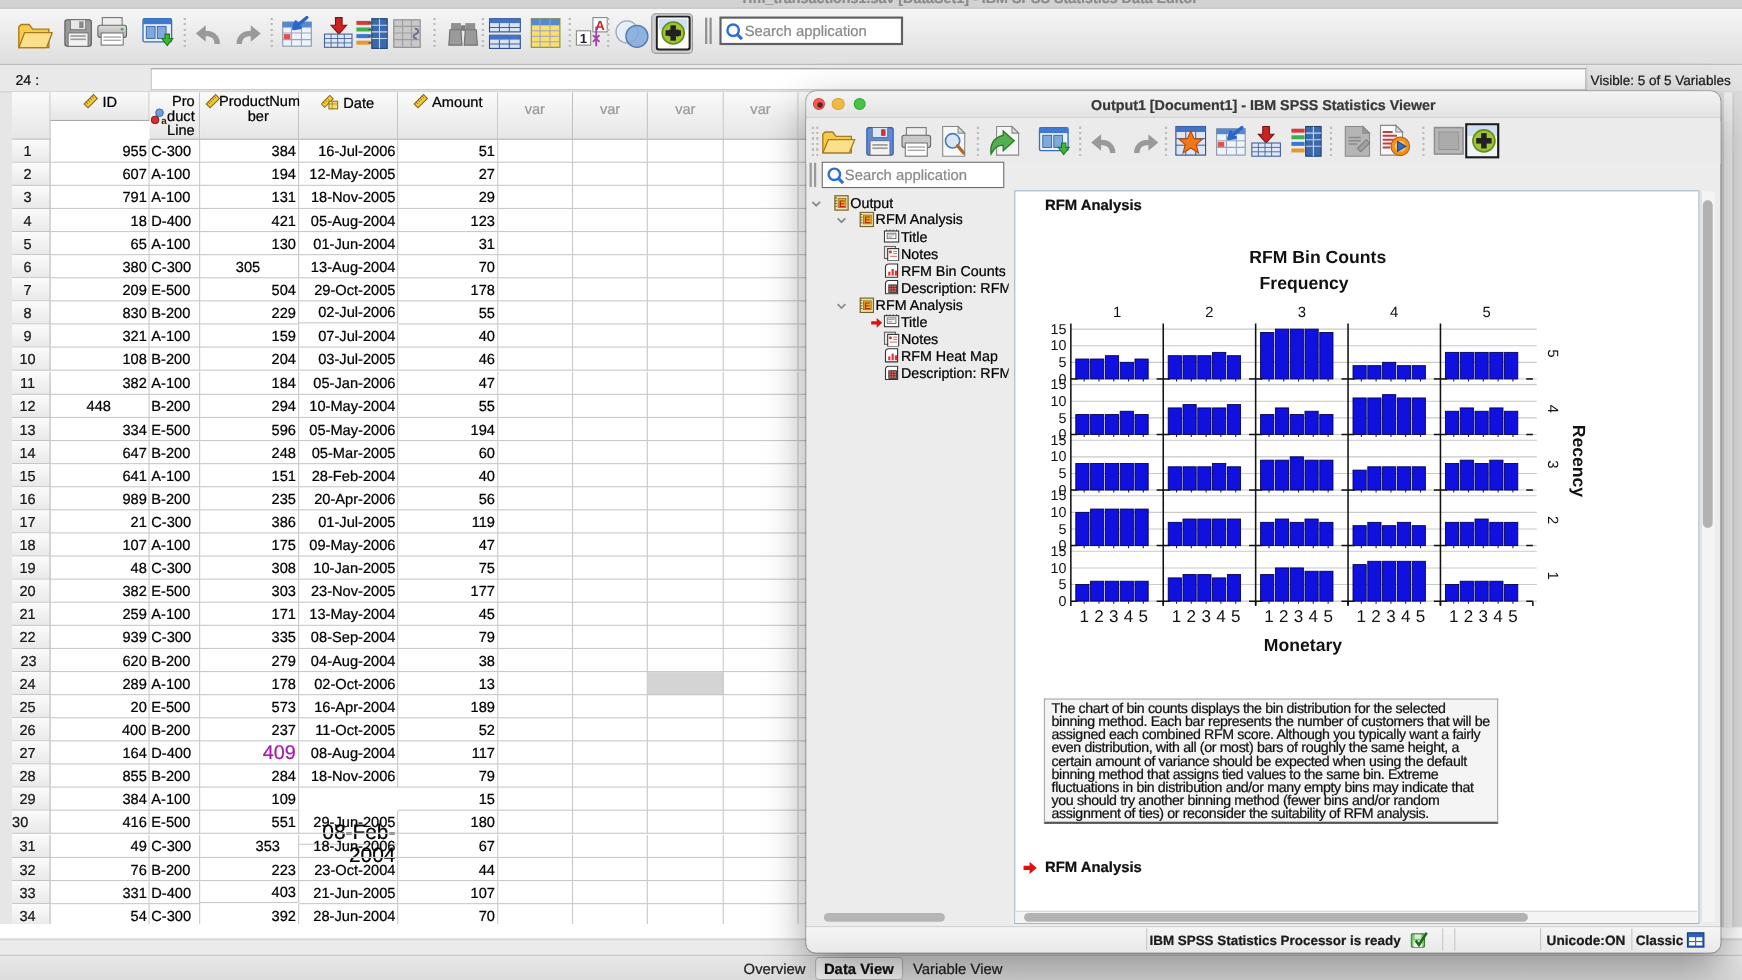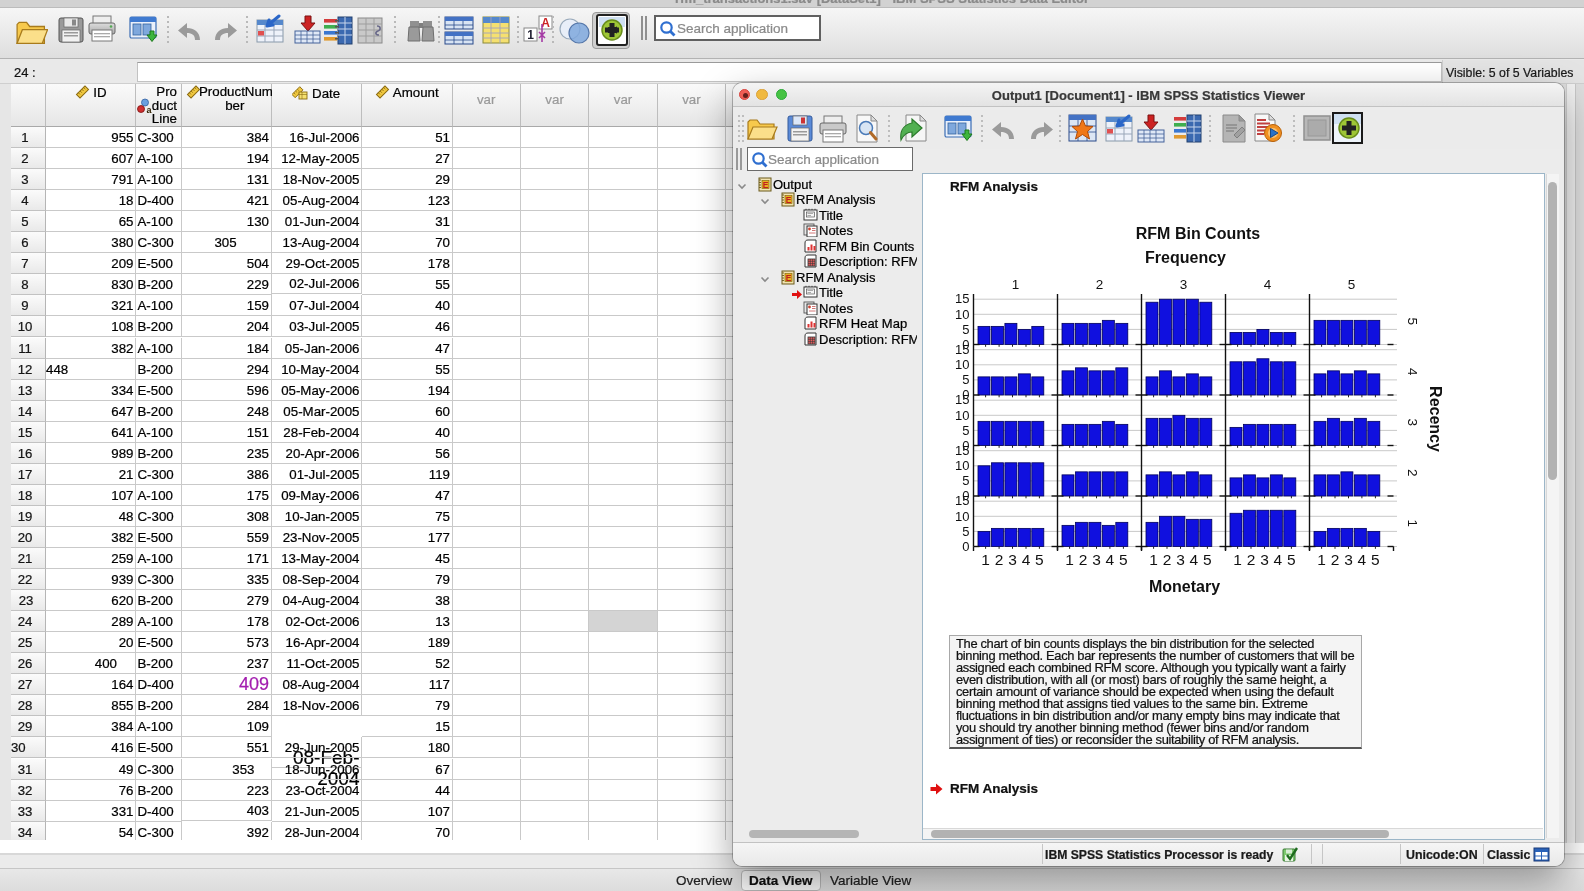--- a/index.html
+++ b/index.html
@@ -133,21 +133,21 @@
     <path d="M11 11 L15.5 15.5" stroke="#2f6fd0" stroke-width="2.8"></path>
   </svg>
 <div class="abs" style="left:677px;top:21px;white-space:nowrap;font-size:13.5px;color:#8a8a8a">Search application</div>
 <div class="abs" style="left:0px;top:59px;width:1584px;height:25px;background:#e9e9e9;border-bottom:1px solid #cfcfcf"></div>
 <div class="abs" style="left:14px;top:65px;white-space:nowrap;font-size:13px;color:#111">24 :</div>
 <div class="abs" style="left:137px;top:62px;width:1305px;height:20px;background:#fff;border:1px solid #c2c2c2;border-top-color:#9a9a9a"></div>
 <div class="abs" style="left:1442px;top:60px;width:142px;height:23px;background:#e4e4e4;border-left:1px solid #cdcdcd"></div>
 <div class="abs" style="left:1446px;top:66px;white-space:nowrap;font-size:12.3px;color:#1a1a1a">Visible: 5 of 5 Variables</div>
 <div class="abs" style="left:11px;top:84px;width:783.4999999999999px;height:759px;background:#fff"></div>
 <div class="abs" style="left:11px;top:84px;width:35px;height:43px;background:linear-gradient(#fafafa,#e6e6e6);border-right:1px solid #bdbdbd;border-bottom:1px solid #a9a9a9;font-size:13.3px;color:#000"></div>
-<div class="abs" style="left:46px;top:84px;width:90px;height:43px;background:linear-gradient(#fafafa,#e6e6e6);border-right:1px solid #bdbdbd;border-bottom:1px solid #a9a9a9;font-size:13.3px;color:#000">
+<div class="abs" style="left:46px;top:84px;width:90px;height:26px;background:linear-gradient(#fafafa,#e6e6e6);border-right:1px solid #bdbdbd;border-bottom:1px solid #a9a9a9;font-size:13.3px;color:#000">
     <div style="text-align:center;margin-top:1px"><svg width="15" height="14" viewBox="0 0 15 14" style="vertical-align:-2px">
         <g transform="rotate(-45 7.5 7)">
           <rect x="1.5" y="4.5" width="12" height="5" fill="#f0c840" stroke="#8a6a10" stroke-width="1"></rect>
           <path d="M4 4.5 L4 7 M6.5 4.5 L6.5 7 M9 4.5 L9 7 M11.5 4.5 L11.5 7" stroke="#8a6a10" stroke-width=".8"></path>
         </g>
       </svg> ID</div>
   </div>
 <div class="abs" style="left:136px;top:84px;width:46px;height:43px;background:linear-gradient(#fafafa,#e6e6e6);border-right:1px solid #bdbdbd;border-bottom:1px solid #a9a9a9;font-size:13.3px;color:#000">
     <div style="position:absolute;left:1px;top:14px"><svg width="16" height="16" viewBox="0 0 16 16" style="vertical-align:-3px">
         <circle cx="8" cy="4.5" r="3.5" fill="#6aa0e0" stroke="#33619f" stroke-width=".8"></circle>
@@ -313,21 +313,21 @@
 <div class="abs" style="left:136px;top:337.50px;width:46px;height:21.05px;border-right:1px solid #c9c9c9;border-bottom:1px solid #c9c9c9;font-size:13.3px;color:#000;text-align:left;padding-left:1.5px;line-height:21.05px">A-100</div>
 <div class="abs" style="left:182px;top:337.50px;width:89.5px;height:21.05px;border-right:1px solid #c9c9c9;border-bottom:1px solid #c9c9c9;font-size:13.3px;color:#000;text-align:right;padding-right:1.5px;line-height:21.05px">184</div>
 <div class="abs" style="left:271.5px;top:337.50px;width:90.5px;height:21.05px;border-right:1px solid #c9c9c9;border-bottom:1px solid #c9c9c9;font-size:13.3px;color:#000;text-align:right;padding-right:1.5px;line-height:21.05px">05-Jan-2006</div>
 <div class="abs" style="left:362.0px;top:337.50px;width:90.5px;height:21.05px;border-right:1px solid #c9c9c9;border-bottom:1px solid #c9c9c9;font-size:13.3px;color:#000;text-align:right;padding-right:1.5px;line-height:21.05px">47</div>
 <div class="abs" style="left:452.5px;top:337.50px;width:68.4px;height:21.05px;border-right:1px solid #c9c9c9;border-bottom:1px solid #c9c9c9;"></div>
 <div class="abs" style="left:520.9px;top:337.50px;width:68.4px;height:21.05px;border-right:1px solid #c9c9c9;border-bottom:1px solid #c9c9c9;"></div>
 <div class="abs" style="left:589.3px;top:337.50px;width:68.4px;height:21.05px;border-right:1px solid #c9c9c9;border-bottom:1px solid #c9c9c9;"></div>
 <div class="abs" style="left:657.6999999999999px;top:337.50px;width:68.4px;height:21.05px;border-right:1px solid #c9c9c9;border-bottom:1px solid #c9c9c9;"></div>
 <div class="abs" style="left:726.0999999999999px;top:337.50px;width:68.4px;height:21.05px;border-right:1px solid #c9c9c9;border-bottom:1px solid #c9c9c9;"></div>
 <div class="abs" style="left:11px;top:358.55px;width:35px;height:21.05px;background:linear-gradient(#fbfbfb,#e9e9e9);border-right:1px solid #b5b5b5;border-bottom:1px solid #c2c2c2;font-size:13.2px;color:#151515;text-align:center;padding-right:6px;line-height:21.05px">12</div>
-<div class="abs" style="left:46px;top:358.55px;width:90px;height:21.05px;border-right:1px solid #c9c9c9;border-bottom:1px solid #c9c9c9;font-size:13.3px;color:#000;text-align:left;padding-right:1.5px;line-height:21.05px">448</div>
+<div class="abs" style="left:46px;top:358.55px;width:90px;height:21.05px;border-right:1px solid #c9c9c9;border-bottom:1px solid #c9c9c9;font-size:13.3px;color:#000;text-align:center;padding-right:1.5px;line-height:21.05px">448</div>
 <div class="abs" style="left:136px;top:358.55px;width:46px;height:21.05px;border-right:1px solid #c9c9c9;border-bottom:1px solid #c9c9c9;font-size:13.3px;color:#000;text-align:left;padding-left:1.5px;line-height:21.05px">B-200</div>
 <div class="abs" style="left:182px;top:358.55px;width:89.5px;height:21.05px;border-right:1px solid #c9c9c9;border-bottom:1px solid #c9c9c9;font-size:13.3px;color:#000;text-align:right;padding-right:1.5px;line-height:21.05px">294</div>
 <div class="abs" style="left:271.5px;top:358.55px;width:90.5px;height:21.05px;border-right:1px solid #c9c9c9;border-bottom:1px solid #c9c9c9;font-size:13.3px;color:#000;text-align:right;padding-right:1.5px;line-height:21.05px">10-May-2004</div>
 <div class="abs" style="left:362.0px;top:358.55px;width:90.5px;height:21.05px;border-right:1px solid #c9c9c9;border-bottom:1px solid #c9c9c9;font-size:13.3px;color:#000;text-align:right;padding-right:1.5px;line-height:21.05px">55</div>
 <div class="abs" style="left:452.5px;top:358.55px;width:68.4px;height:21.05px;border-right:1px solid #c9c9c9;border-bottom:1px solid #c9c9c9;"></div>
 <div class="abs" style="left:520.9px;top:358.55px;width:68.4px;height:21.05px;border-right:1px solid #c9c9c9;border-bottom:1px solid #c9c9c9;"></div>
 <div class="abs" style="left:589.3px;top:358.55px;width:68.4px;height:21.05px;border-right:1px solid #c9c9c9;border-bottom:1px solid #c9c9c9;"></div>
 <div class="abs" style="left:657.6999999999999px;top:358.55px;width:68.4px;height:21.05px;border-right:1px solid #c9c9c9;border-bottom:1px solid #c9c9c9;"></div>
 <div class="abs" style="left:726.0999999999999px;top:358.55px;width:68.4px;height:21.05px;border-right:1px solid #c9c9c9;border-bottom:1px solid #c9c9c9;"></div>
 <div class="abs" style="left:11px;top:379.60px;width:35px;height:21.05px;background:linear-gradient(#fbfbfb,#e9e9e9);border-right:1px solid #b5b5b5;border-bottom:1px solid #c2c2c2;font-size:13.2px;color:#151515;text-align:center;padding-right:6px;line-height:21.05px">13</div>
@@ -403,21 +403,21 @@
 <div class="abs" style="left:271.5px;top:505.90px;width:90.5px;height:21.05px;border-right:1px solid #c9c9c9;border-bottom:1px solid #c9c9c9;font-size:13.3px;color:#000;text-align:right;padding-right:1.5px;line-height:21.05px">10-Jan-2005</div>
 <div class="abs" style="left:362.0px;top:505.90px;width:90.5px;height:21.05px;border-right:1px solid #c9c9c9;border-bottom:1px solid #c9c9c9;font-size:13.3px;color:#000;text-align:right;padding-right:1.5px;line-height:21.05px">75</div>
 <div class="abs" style="left:452.5px;top:505.90px;width:68.4px;height:21.05px;border-right:1px solid #c9c9c9;border-bottom:1px solid #c9c9c9;"></div>
 <div class="abs" style="left:520.9px;top:505.90px;width:68.4px;height:21.05px;border-right:1px solid #c9c9c9;border-bottom:1px solid #c9c9c9;"></div>
 <div class="abs" style="left:589.3px;top:505.90px;width:68.4px;height:21.05px;border-right:1px solid #c9c9c9;border-bottom:1px solid #c9c9c9;"></div>
 <div class="abs" style="left:657.6999999999999px;top:505.90px;width:68.4px;height:21.05px;border-right:1px solid #c9c9c9;border-bottom:1px solid #c9c9c9;"></div>
 <div class="abs" style="left:726.0999999999999px;top:505.90px;width:68.4px;height:21.05px;border-right:1px solid #c9c9c9;border-bottom:1px solid #c9c9c9;"></div>
 <div class="abs" style="left:11px;top:526.95px;width:35px;height:21.05px;background:linear-gradient(#fbfbfb,#e9e9e9);border-right:1px solid #b5b5b5;border-bottom:1px solid #c2c2c2;font-size:13.2px;color:#151515;text-align:center;padding-right:6px;line-height:21.05px">20</div>
 <div class="abs" style="left:46px;top:526.95px;width:90px;height:21.05px;border-right:1px solid #c9c9c9;border-bottom:1px solid #c9c9c9;font-size:13.3px;color:#000;text-align:right;padding-right:1.5px;line-height:21.05px">382</div>
 <div class="abs" style="left:136px;top:526.95px;width:46px;height:21.05px;border-right:1px solid #c9c9c9;border-bottom:1px solid #c9c9c9;font-size:13.3px;color:#000;text-align:left;padding-left:1.5px;line-height:21.05px">E-500</div>
-<div class="abs" style="left:182px;top:526.95px;width:89.5px;height:21.05px;border-right:1px solid #c9c9c9;border-bottom:1px solid #c9c9c9;font-size:13.3px;color:#000;text-align:right;padding-right:1.5px;line-height:21.05px">559</div>
+<div class="abs" style="left:182px;top:526.95px;width:89.5px;height:21.05px;border-right:1px solid #c9c9c9;border-bottom:1px solid #c9c9c9;font-size:13.3px;color:#000;text-align:right;padding-right:1.5px;line-height:21.05px">303</div>
 <div class="abs" style="left:271.5px;top:526.95px;width:90.5px;height:21.05px;border-right:1px solid #c9c9c9;border-bottom:1px solid #c9c9c9;font-size:13.3px;color:#000;text-align:right;padding-right:1.5px;line-height:21.05px">23-Nov-2005</div>
 <div class="abs" style="left:362.0px;top:526.95px;width:90.5px;height:21.05px;border-right:1px solid #c9c9c9;border-bottom:1px solid #c9c9c9;font-size:13.3px;color:#000;text-align:right;padding-right:1.5px;line-height:21.05px">177</div>
 <div class="abs" style="left:452.5px;top:526.95px;width:68.4px;height:21.05px;border-right:1px solid #c9c9c9;border-bottom:1px solid #c9c9c9;"></div>
 <div class="abs" style="left:520.9px;top:526.95px;width:68.4px;height:21.05px;border-right:1px solid #c9c9c9;border-bottom:1px solid #c9c9c9;"></div>
 <div class="abs" style="left:589.3px;top:526.95px;width:68.4px;height:21.05px;border-right:1px solid #c9c9c9;border-bottom:1px solid #c9c9c9;"></div>
 <div class="abs" style="left:657.6999999999999px;top:526.95px;width:68.4px;height:21.05px;border-right:1px solid #c9c9c9;border-bottom:1px solid #c9c9c9;"></div>
 <div class="abs" style="left:726.0999999999999px;top:526.95px;width:68.4px;height:21.05px;border-right:1px solid #c9c9c9;border-bottom:1px solid #c9c9c9;"></div>
 <div class="abs" style="left:11px;top:548.00px;width:35px;height:21.05px;background:linear-gradient(#fbfbfb,#e9e9e9);border-right:1px solid #b5b5b5;border-bottom:1px solid #c2c2c2;font-size:13.2px;color:#151515;text-align:center;padding-right:6px;line-height:21.05px">21</div>
 <div class="abs" style="left:46px;top:548.00px;width:90px;height:21.05px;border-right:1px solid #c9c9c9;border-bottom:1px solid #c9c9c9;font-size:13.3px;color:#000;text-align:right;padding-right:1.5px;line-height:21.05px">259</div>
 <div class="abs" style="left:136px;top:548.00px;width:46px;height:21.05px;border-right:1px solid #c9c9c9;border-bottom:1px solid #c9c9c9;font-size:13.3px;color:#000;text-align:left;padding-left:1.5px;line-height:21.05px">A-100</div>
@@ -467,21 +467,21 @@
 <div class="abs" style="left:136px;top:632.20px;width:46px;height:21.05px;border-right:1px solid #c9c9c9;border-bottom:1px solid #c9c9c9;font-size:13.3px;color:#000;text-align:left;padding-left:1.5px;line-height:21.05px">E-500</div>
 <div class="abs" style="left:182px;top:632.20px;width:89.5px;height:21.05px;border-right:1px solid #c9c9c9;border-bottom:1px solid #c9c9c9;font-size:13.3px;color:#000;text-align:right;padding-right:1.5px;line-height:21.05px">573</div>
 <div class="abs" style="left:271.5px;top:632.20px;width:90.5px;height:21.05px;border-right:1px solid #c9c9c9;border-bottom:1px solid #c9c9c9;font-size:13.3px;color:#000;text-align:right;padding-right:1.5px;line-height:21.05px">16-Apr-2004</div>
 <div class="abs" style="left:362.0px;top:632.20px;width:90.5px;height:21.05px;border-right:1px solid #c9c9c9;border-bottom:1px solid #c9c9c9;font-size:13.3px;color:#000;text-align:right;padding-right:1.5px;line-height:21.05px">189</div>
 <div class="abs" style="left:452.5px;top:632.20px;width:68.4px;height:21.05px;border-right:1px solid #c9c9c9;border-bottom:1px solid #c9c9c9;"></div>
 <div class="abs" style="left:520.9px;top:632.20px;width:68.4px;height:21.05px;border-right:1px solid #c9c9c9;border-bottom:1px solid #c9c9c9;"></div>
 <div class="abs" style="left:589.3px;top:632.20px;width:68.4px;height:21.05px;border-right:1px solid #c9c9c9;border-bottom:1px solid #c9c9c9;"></div>
 <div class="abs" style="left:657.6999999999999px;top:632.20px;width:68.4px;height:21.05px;border-right:1px solid #c9c9c9;border-bottom:1px solid #c9c9c9;"></div>
 <div class="abs" style="left:726.0999999999999px;top:632.20px;width:68.4px;height:21.05px;border-right:1px solid #c9c9c9;border-bottom:1px solid #c9c9c9;"></div>
 <div class="abs" style="left:11px;top:653.25px;width:35px;height:21.05px;background:linear-gradient(#fbfbfb,#e9e9e9);border-right:1px solid #b5b5b5;border-bottom:1px solid #c2c2c2;font-size:13.2px;color:#151515;text-align:center;padding-right:6px;line-height:21.05px">26</div>
-<div class="abs" style="left:46px;top:653.25px;width:90px;height:21.05px;border-right:1px solid #c9c9c9;border-bottom:1px solid #c9c9c9;font-size:13.3px;color:#000;text-align:right;padding-right:18px;line-height:21.05px">400</div>
+<div class="abs" style="left:46px;top:653.25px;width:90px;height:21.05px;border-right:1px solid #c9c9c9;border-bottom:1px solid #c9c9c9;font-size:13.3px;color:#000;text-align:right;padding-right:2px;line-height:21.05px">400</div>
 <div class="abs" style="left:136px;top:653.25px;width:46px;height:21.05px;border-right:1px solid #c9c9c9;border-bottom:1px solid #c9c9c9;font-size:13.3px;color:#000;text-align:left;padding-left:1.5px;line-height:21.05px">B-200</div>
 <div class="abs" style="left:182px;top:653.25px;width:89.5px;height:21.05px;border-right:1px solid #c9c9c9;border-bottom:1px solid #c9c9c9;font-size:13.3px;color:#000;text-align:right;padding-right:1.5px;line-height:21.05px">237</div>
 <div class="abs" style="left:271.5px;top:653.25px;width:90.5px;height:21.05px;border-right:1px solid #c9c9c9;border-bottom:1px solid #c9c9c9;font-size:13.3px;color:#000;text-align:right;padding-right:1.5px;line-height:21.05px">11-Oct-2005</div>
 <div class="abs" style="left:362.0px;top:653.25px;width:90.5px;height:21.05px;border-right:1px solid #c9c9c9;border-bottom:1px solid #c9c9c9;font-size:13.3px;color:#000;text-align:right;padding-right:1.5px;line-height:21.05px">52</div>
 <div class="abs" style="left:452.5px;top:653.25px;width:68.4px;height:21.05px;border-right:1px solid #c9c9c9;border-bottom:1px solid #c9c9c9;"></div>
 <div class="abs" style="left:520.9px;top:653.25px;width:68.4px;height:21.05px;border-right:1px solid #c9c9c9;border-bottom:1px solid #c9c9c9;"></div>
 <div class="abs" style="left:589.3px;top:653.25px;width:68.4px;height:21.05px;border-right:1px solid #c9c9c9;border-bottom:1px solid #c9c9c9;"></div>
 <div class="abs" style="left:657.6999999999999px;top:653.25px;width:68.4px;height:21.05px;border-right:1px solid #c9c9c9;border-bottom:1px solid #c9c9c9;"></div>
 <div class="abs" style="left:726.0999999999999px;top:653.25px;width:68.4px;height:21.05px;border-right:1px solid #c9c9c9;border-bottom:1px solid #c9c9c9;"></div>
 <div class="abs" style="left:11px;top:674.30px;width:35px;height:21.05px;background:linear-gradient(#fbfbfb,#e9e9e9);border-right:1px solid #b5b5b5;border-bottom:1px solid #c2c2c2;font-size:13.2px;color:#151515;text-align:center;padding-right:6px;line-height:21.05px">27</div>

